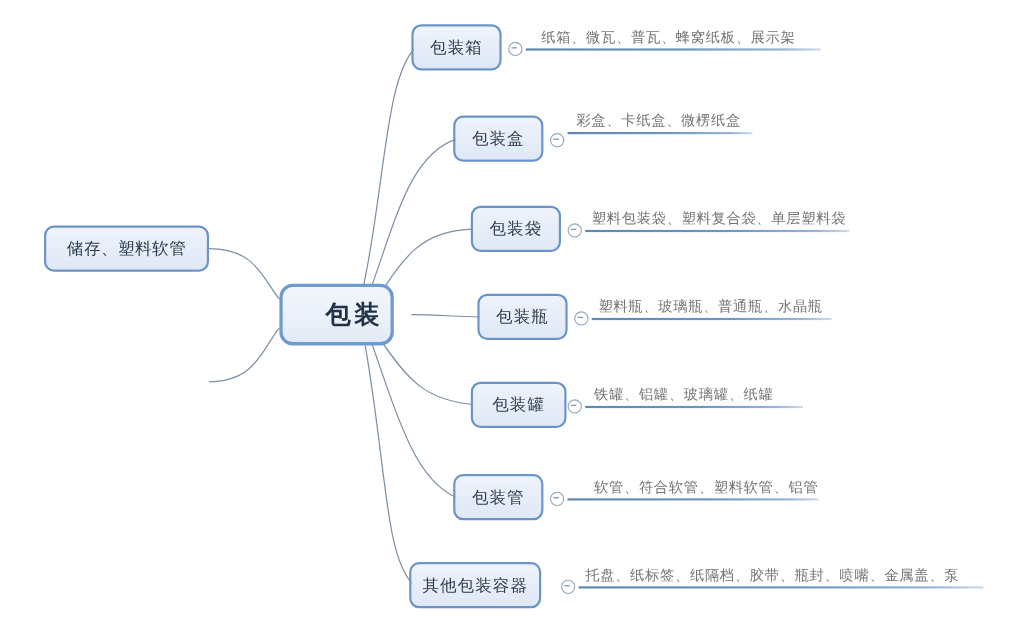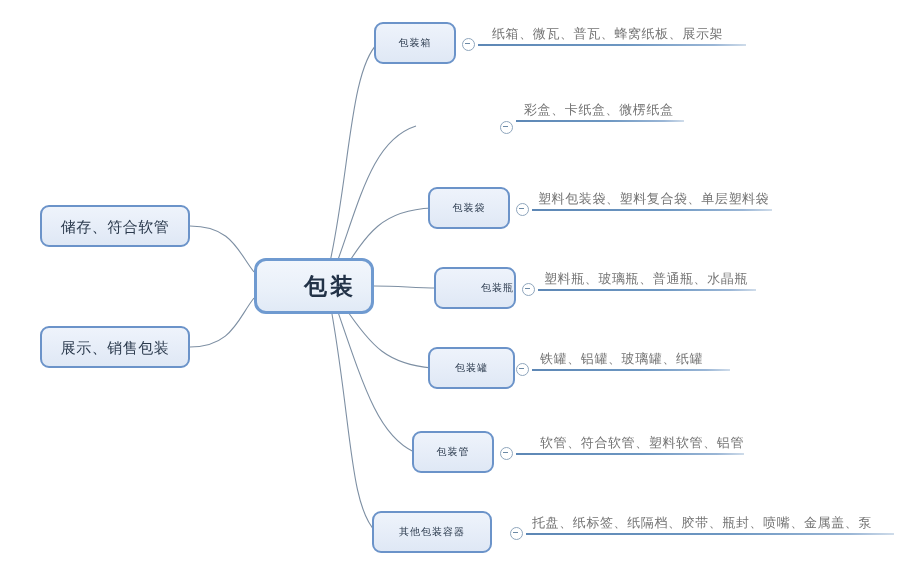--- a/index.html
+++ b/index.html
@@ -28,21 +28,21 @@
   .node {
     position: absolute;
     box-sizing: border-box;
     display: flex;
     align-items: center;
     justify-content: center;
     border: 2px solid #6b93c9;
     border-radius: 9px;
     background: linear-gradient(180deg, #eef3fb 0%, #e6edf8 55%, #dfe8f5 100%);
     color: #2b3a4d;
-    font-size: 10px;
+    font-size: 15px;
     letter-spacing: 1px;
     white-space: nowrap;
     z-index: 3;
   }
   .node-label {
     display: block;
     line-height: 1;
   }
 
   
@@ -119,57 +119,57 @@
       <path d="M330,262 C350,170 350,70 378,43"></path>
       <path d="M335,268 C360,200 372,140 416,126"></path>
       <path d="M340,276 C368,232 382,210 432,208"></path>
       <path d="M374,286 C402,286 412,288 438,288"></path>
       <path d="M344,306 C372,348 388,364 432,368"></path>
       <path d="M338,312 C366,394 380,436 414,452"></path>
       <path d="M332,314 C352,430 350,506 376,532"></path>
     </g>
   </svg>
 
-  <div class="node root" style="left:254px; top:258px; width:120px; height:56px;padding-left:32px;">
+  <div class="node root" style="left:254px; top:258px; width:104px; height:56px;padding-left:32px;">
     <span class="node-label">包装</span>
   </div>
 
   <div class="node side" style="left:40px; top:205px; width:150px; height:42px;">
-    <span class="node-label">储存、符合软管</span>
-  </div>
-
-  <div class="node side" style="left:40px; top:326px; width:150px; height:42px;">
-    <span class="node-label">展示、销售包装</span>
-  </div>
+    <span class="node-label">储存、塑料软管</span>
+  </div>
+
 
   <div class="node" style="left:374px; top:22px; width:82px; height:42px;">
     <span class="node-label">包装箱</span>
   </div>
   <div class="toggle" style="left:462px; top:38px;"></div>
   <div class="detail" style="left:478px; top:16px; width:268px; height:30px;">
     <span class="detail-text" style="left:14px;">纸箱、微瓦、普瓦、蜂窝纸板、展示架</span>
     <div class="detail-bar" style="width:268px;"></div>
   </div>
 
+  <div class="node" style="left:412px; top:105px; width:82px; height:42px;">
+    <span class="node-label">包装盒</span>
+  </div>
   <div class="toggle" style="left:500px; top:121px;"></div>
   <div class="detail" style="left:516px; top:92px; width:168px; height:30px;">
     <span class="detail-text" style="left:8px;">彩盒、卡纸盒、微楞纸盒</span>
     <div class="detail-bar" style="width:168px;"></div>
   </div>
 
   <div class="node" style="left:428px; top:187px; width:82px; height:42px;">
     <span class="node-label">包装袋</span>
   </div>
   <div class="toggle" style="left:516px; top:203px;"></div>
   <div class="detail" style="left:532px; top:181px; width:240px; height:30px;">
     <span class="detail-text" style="left:6px;margin-top:44px;">塑料包装袋、塑料复合袋、单层塑料袋</span>
     <div class="detail-bar" style="width:240px;"></div>
   </div>
 
-  <div class="node" style="left:434px; top:267px; width:82px; height:42px;justify-content:flex-end;">
+  <div class="node" style="left:434px; top:267px; width:82px; height:42px;">
     <span class="node-label">包装瓶</span>
   </div>
   <div class="toggle" style="left:522px; top:283px;"></div>
   <div class="detail" style="left:538px; top:261px; width:218px; height:30px;">
     <span class="detail-text" style="left:6px;">塑料瓶、玻璃瓶、普通瓶、水晶瓶</span>
     <div class="detail-bar" style="width:218px;"></div>
   </div>
 
   <div class="node" style="left:428px; top:347px; width:87px; height:42px;">
     <span class="node-label">包装罐</span>

